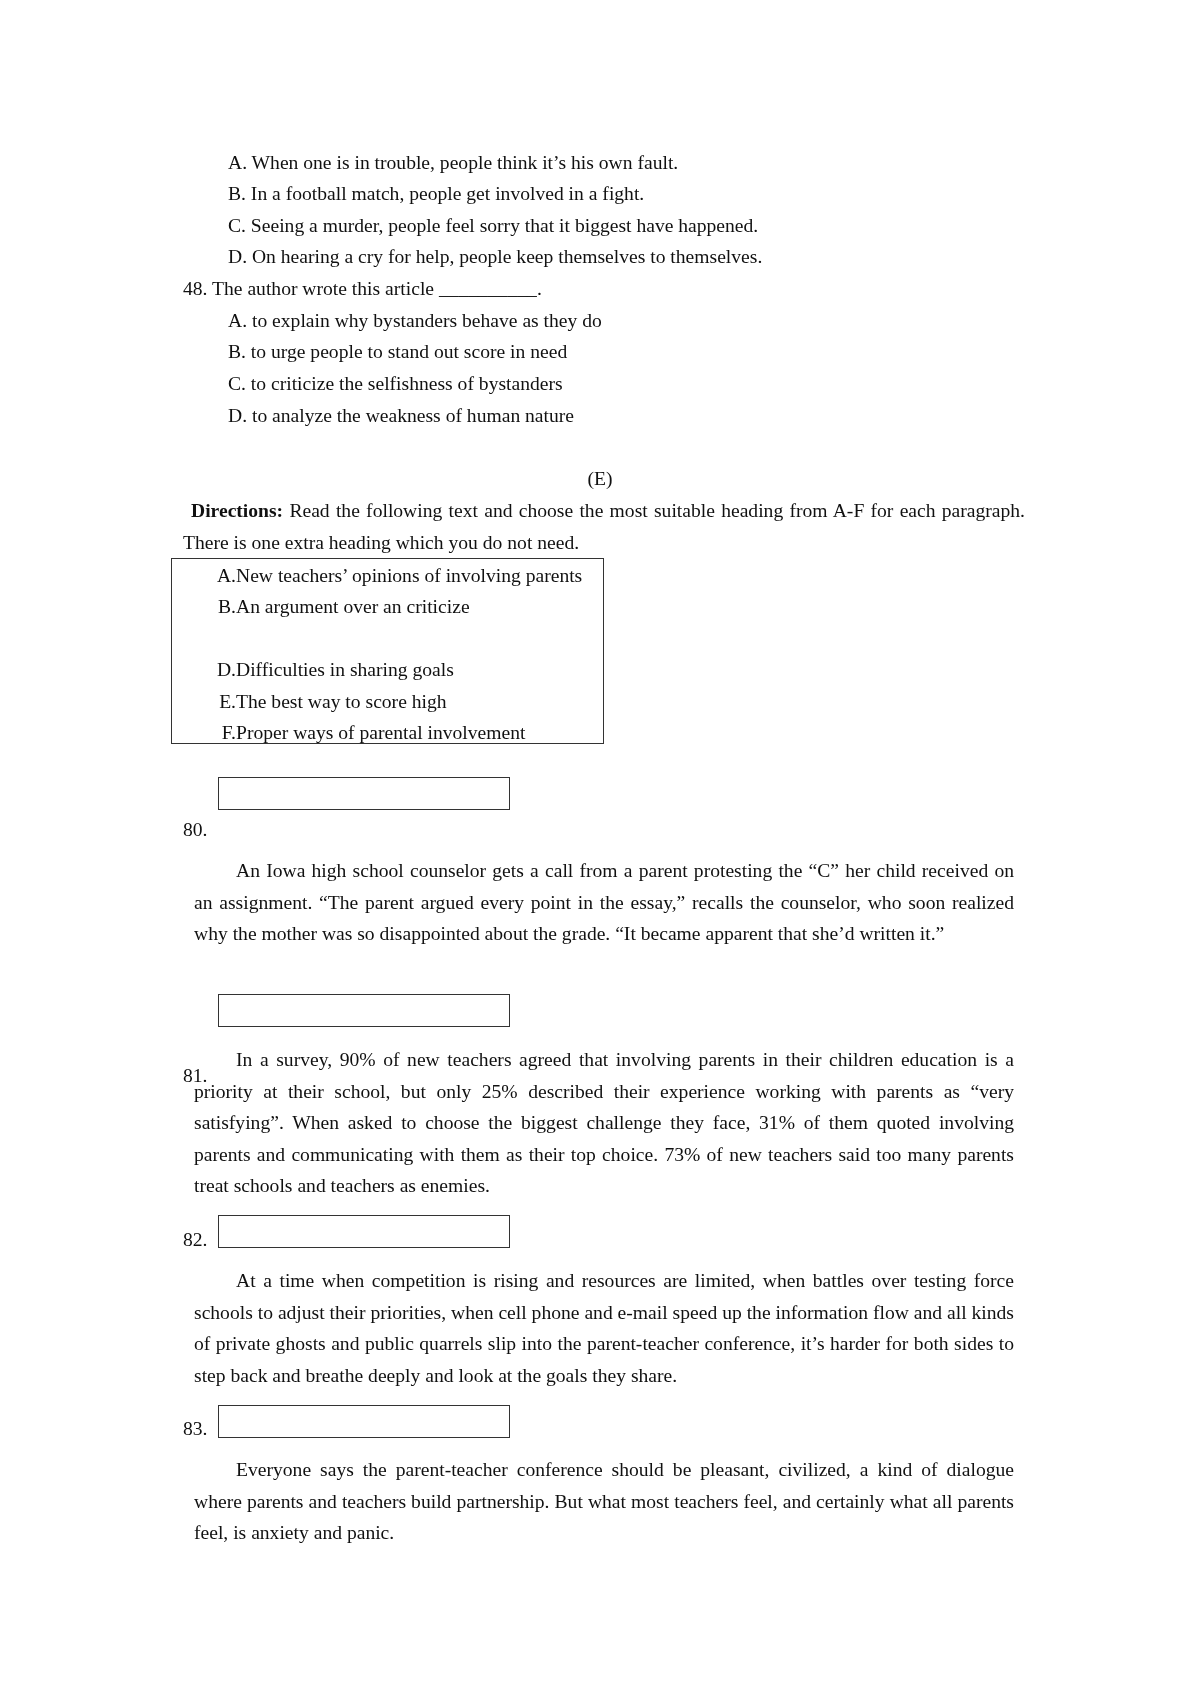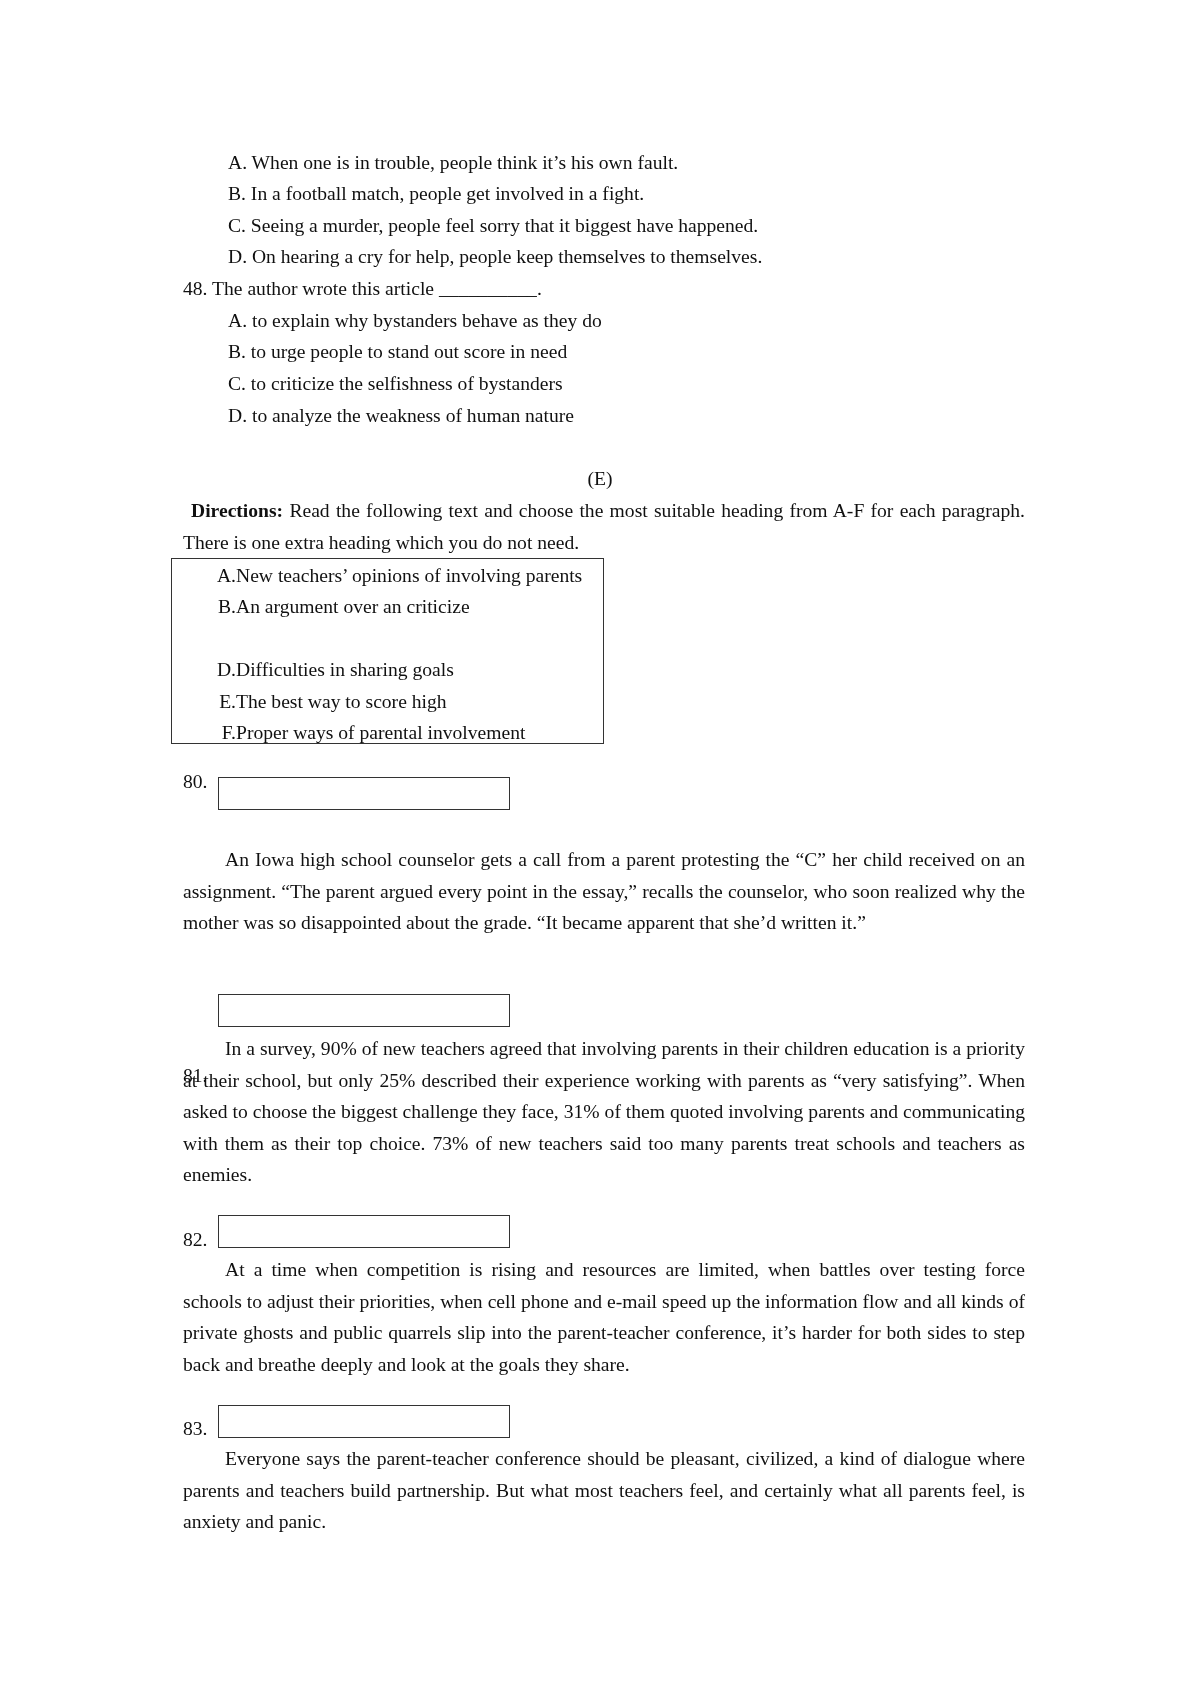--- a/index.html
+++ b/index.html
@@ -3,21 +3,21 @@
 <meta charset="utf-8">
 <style>
   html, body { margin:0; padding:0; background:#ffffff; }
   body { width:1200px; height:1698px; position:relative; overflow:hidden;
          font-family:"Liberation Serif", serif; color:#111; font-size:19.6px; }
   .line { position:absolute; white-space:nowrap; line-height:24px; }
   .opt { left:228px; }
   .q { left:183px; }
   .center { left:0; width:1200px; text-align:center; }
   .just { position:absolute; left:183px; width:842px; line-height:31.6px; text-align:justify; }
-  .just p { margin:0; text-indent:42px; }
+  .just p { margin:11px; text-indent:42px; }
   .dir { position:absolute; left:183px; width:842px; line-height:31.6px; text-align:justify; }
   .dir b { font-weight:bold;margin-left:8px; }
   .heading-box { position:absolute; left:171px; top:558px; width:431px; height:184px;
                  border:1px solid #333; }
   .heading-row { position:absolute; left:28px; line-height:24px; white-space:nowrap;text-align:right; }
   .heading-row .lt { display:inline-block; width:36px; }
   .qnum { position:absolute; left:183px; white-space:nowrap; line-height:24px; }
   .ans-box { position:absolute; left:218px; width:292px; height:33px;
              border:1.5px solid #333; background:#fff; box-sizing:border-box; }
 </style>
@@ -52,21 +52,21 @@
     <span class="lt">D.</span><span>Difficulties in sharing goals</span>
   </div>
   <div class="heading-row" style="top:131px">
     <span class="lt">E.</span><span>The best way to score high</span>
   </div>
   <div class="heading-row" style="top:162px">
     <span class="lt">F.</span><span>Proper ways of parental involvement</span>
   </div>
 </div>
 
-<div class="qnum" style="top:770px">80.</div>
+<div class="qnum" style="top:818px">80.</div>
 <div class="ans-box" style="top:777px"></div>
 <div class="just" style="top:844px">
   <p>An Iowa high school counselor gets a call from a parent protesting the “C” her child received on an assignment. “The parent argued every point in the essay,” recalls the counselor, who soon realized why the mother was so disappointed about the grade. “It became apparent that she’d written it.”</p>
 </div>
 
 <div class="qnum" style="top:1064px">81.</div>
 <div class="ans-box" style="top:994px"></div>
 <div class="just" style="top:1033px">
   <p>In a survey, 90% of new teachers agreed that involving parents in their children education is a priority at their school, but only 25% described their experience working with parents as “very satisfying”. When asked to choose the biggest challenge they face, 31% of them quoted involving parents and communicating with them as their top choice. 73% of new teachers said too many parents treat schools and teachers as enemies.</p>
 </div>

